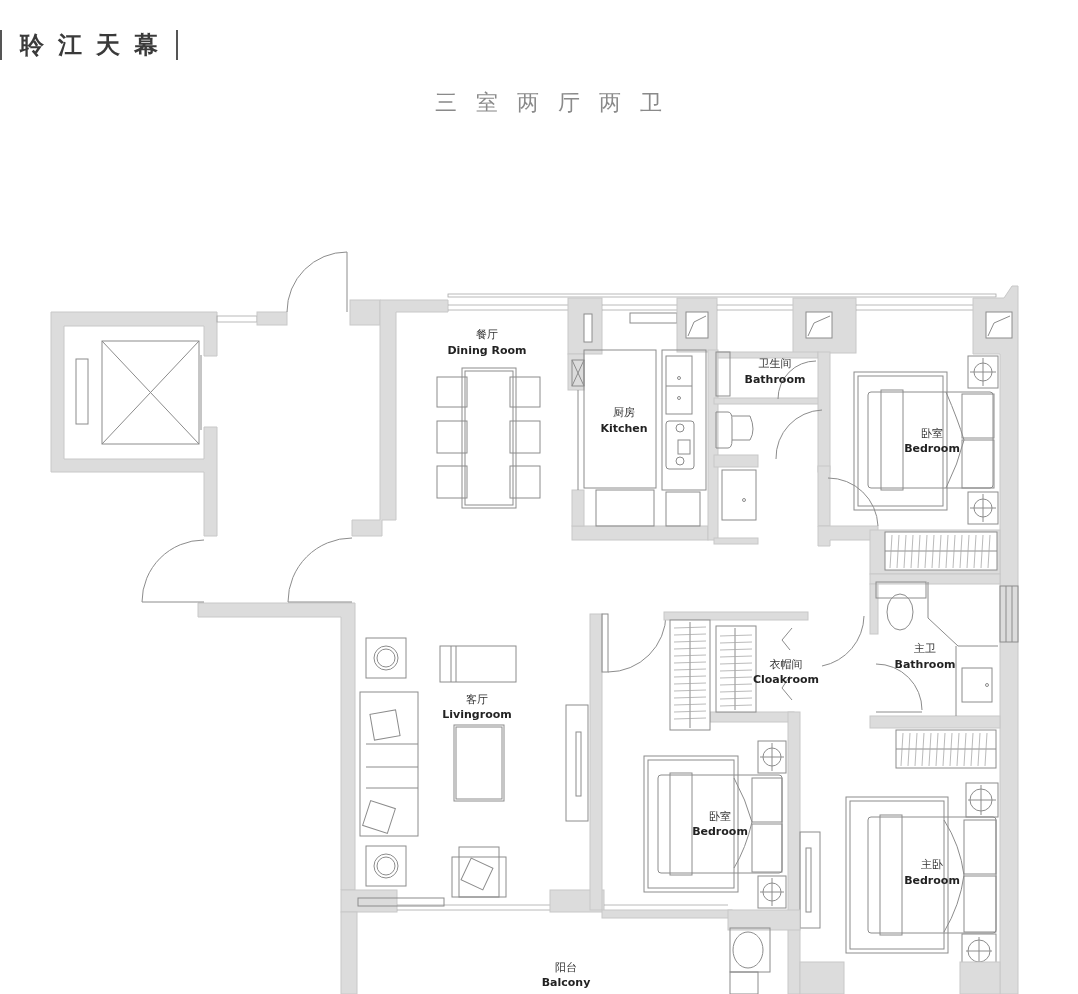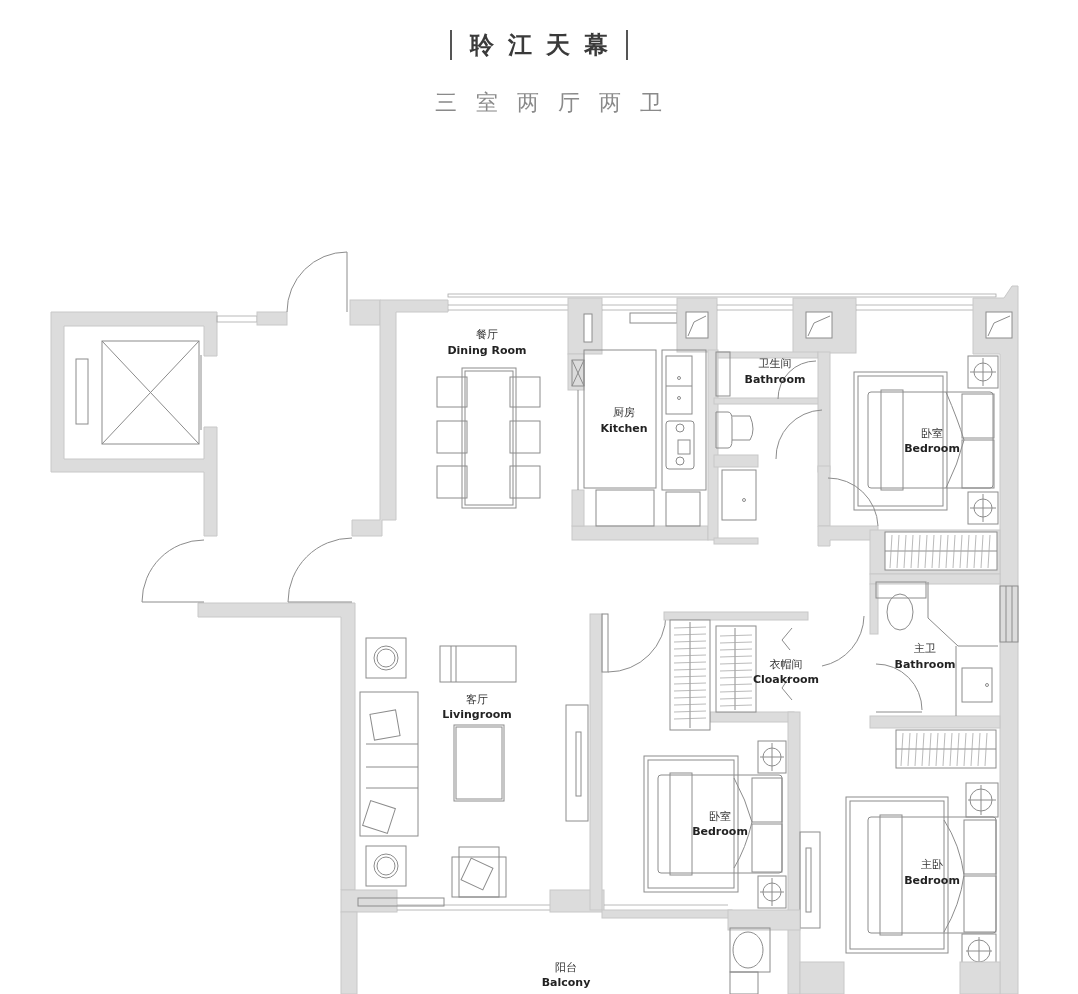--- a/index.html
+++ b/index.html
@@ -1,18 +1,18 @@
 <!DOCTYPE html>
 <html><head>
 <meta charset="utf-8">
 <style>
   html, body { margin: 0; padding: 0; background: #ffffff; }
   body { width: 1078px; height: 994px; position: relative; overflow: hidden;
          font-family: "DejaVu Sans", "Liberation Sans", sans-serif; }
-  .title-wrap { position: absolute; top: 30px; left: 0; width: 1078px; text-align: center; }
+  .title-wrap { position: absolute; top: 30px; left: 0; width: 1078px; }
   .title { display: inline-block; font-size: 24px; font-weight: bold; color: #3a3a3a;
            letter-spacing: 14px; padding: 0 4px 0 18px;
            border-left: 2px solid #555; border-right: 2px solid #555; line-height: 30px; }
   .subtitle { position: absolute; top: 88px; left: 0; width: 1078px; text-align: center;
               font-size: 22px; color: #8a8a8a; letter-spacing: 19px; padding-left: 19px; }
   svg.plan { position: absolute; left: 0; top: 0; }
   .wall { fill: #dcdcdc; stroke: #c8c8c8; stroke-width: 1; }
   .ln { fill: none; stroke: #8c8c8c; stroke-width: 1; }
   .ln2 { fill: #fff; stroke: #8c8c8c; stroke-width: 1; }
   .thin { fill: none; stroke: #a8a8a8; stroke-width: 0.8; }

